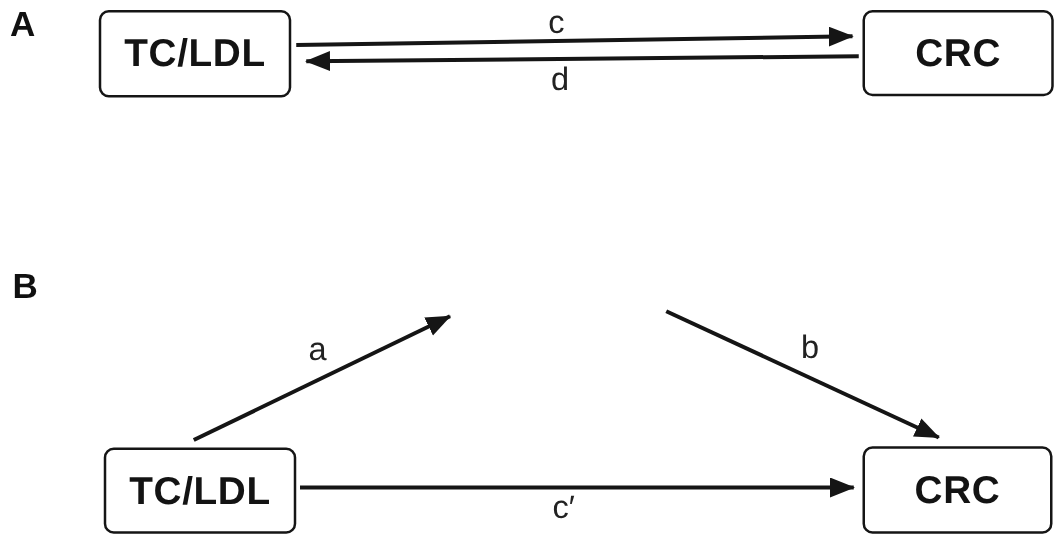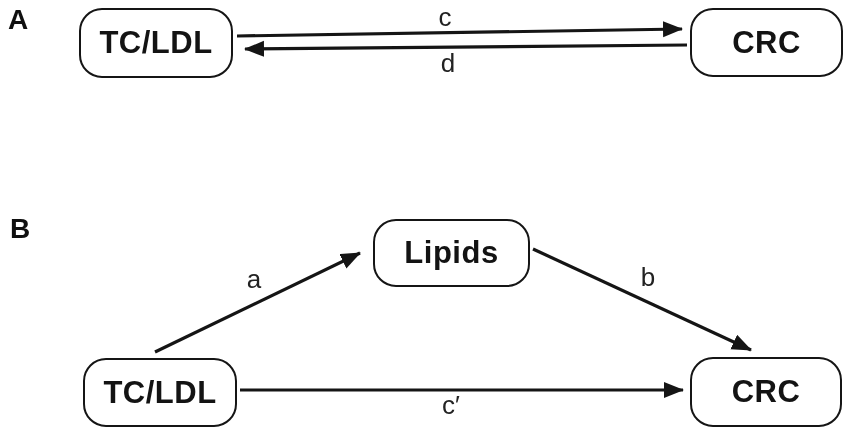--- a/index.html
+++ b/index.html
@@ -27,21 +27,21 @@
     position: absolute;
     font-size: 28px;
     font-weight: 700;
     color: #101010;
     line-height: 1;
   }
   .node-box {
     position: absolute;
     box-sizing: border-box;
     border: 2.5px solid #151515;
-    border-radius: 23px;
+    border-radius: 8px;
     background: #ffffff;
     display: flex;
     align-items: center;
     justify-content: center;
     font-size: 31px;
     font-weight: 700;
     color: #131313;
     letter-spacing: 0.5px;
   }
   .edge-label {
@@ -102,23 +102,20 @@
 
   <div class="edge-label label-c">c</div>
   <div class="edge-label label-d">d</div>
 
   <div class="panel-letter letter-b">B</div>
 
   <div class="node-box box-b-tcldl">
     <span>TC/LDL</span>
   </div>
 
-  <div class="node-box box-b-lipids">
-    <span>Lipids</span>
-  </div>
 
   <div class="node-box box-b-crc">
     <span>CRC</span>
   </div>
 
   <div class="edge-label label-edge-a">a</div>
   <div class="edge-label label-edge-b">b</div>
   <div class="edge-label label-c-prime">c′</div>
 
 </div>

